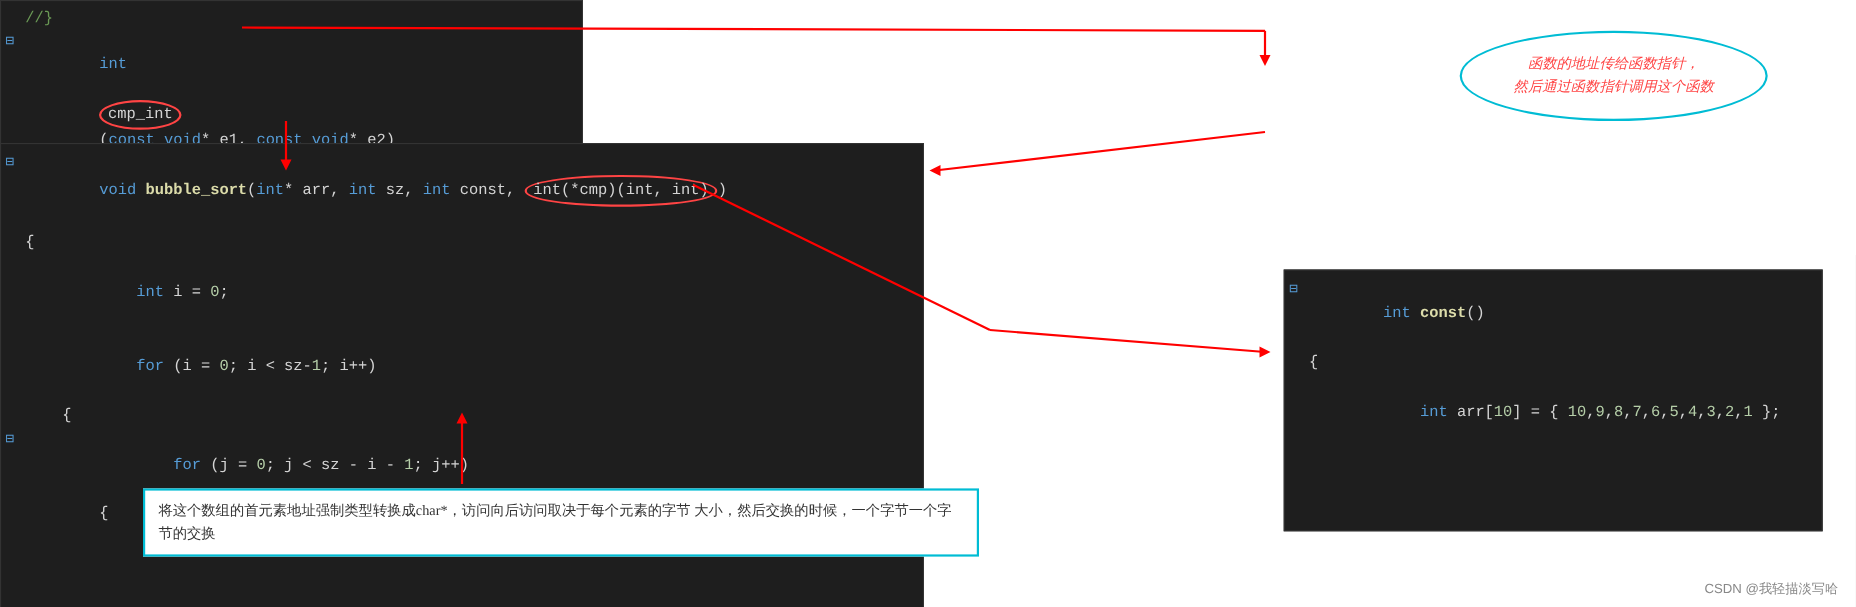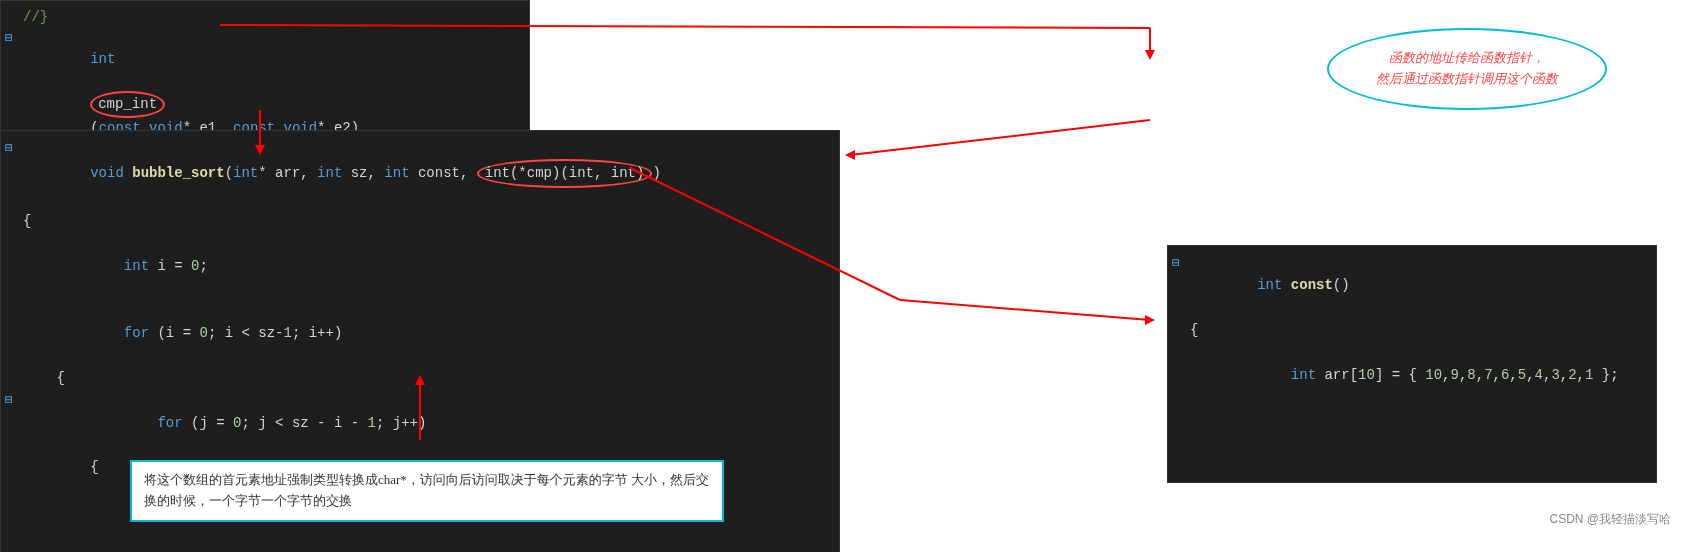--- a/index.html
+++ b/index.html
@@ -129,21 +129,21 @@
       top: 0;
       left: 0;
       width: 1687px;
       height: 552px;
       pointer-events: none;
     }
 
     
     .watermark {
       position: absolute;
-      bottom: 24px;
+      bottom: 8px;
       right: 16px;
       font-size: 12px;
       color: #888;
       font-family: Arial, sans-serif;
     }
   </style>
 </head>
 <body>
 
 <div class="main-container">
@@ -243,21 +243,21 @@
     </div>
     <div class="code-line">
       <span class="line-marker"></span>
       <span class="line-content">
         
       </span>
     </div>
 
   </div>
 
-  <div class="annotation-box-cyan" style="bottom: 30px; left: 130px; width: 594px;">
+  <div class="annotation-box-cyan" style="bottom: 46px; left: 130px; width: 760px;">
     <span>将这个数组的首元素地址强制类型转换成char*，访问向后访问取决于每个元素的字节
 大小，然后交换的时候，一个字节一个字节的交换</span>
   </div>
 
   <div class="annotation-oval-cyan" style="top: 28px; right: 80px; width: 280px; border-radius: 50%; padding: 18px 24px;">
     <div>函数的地址传给函数指针，</div>
     <div>然后通过函数指针调用这个函数</div>
   </div>
 
   <svg class="arrows-svg">

